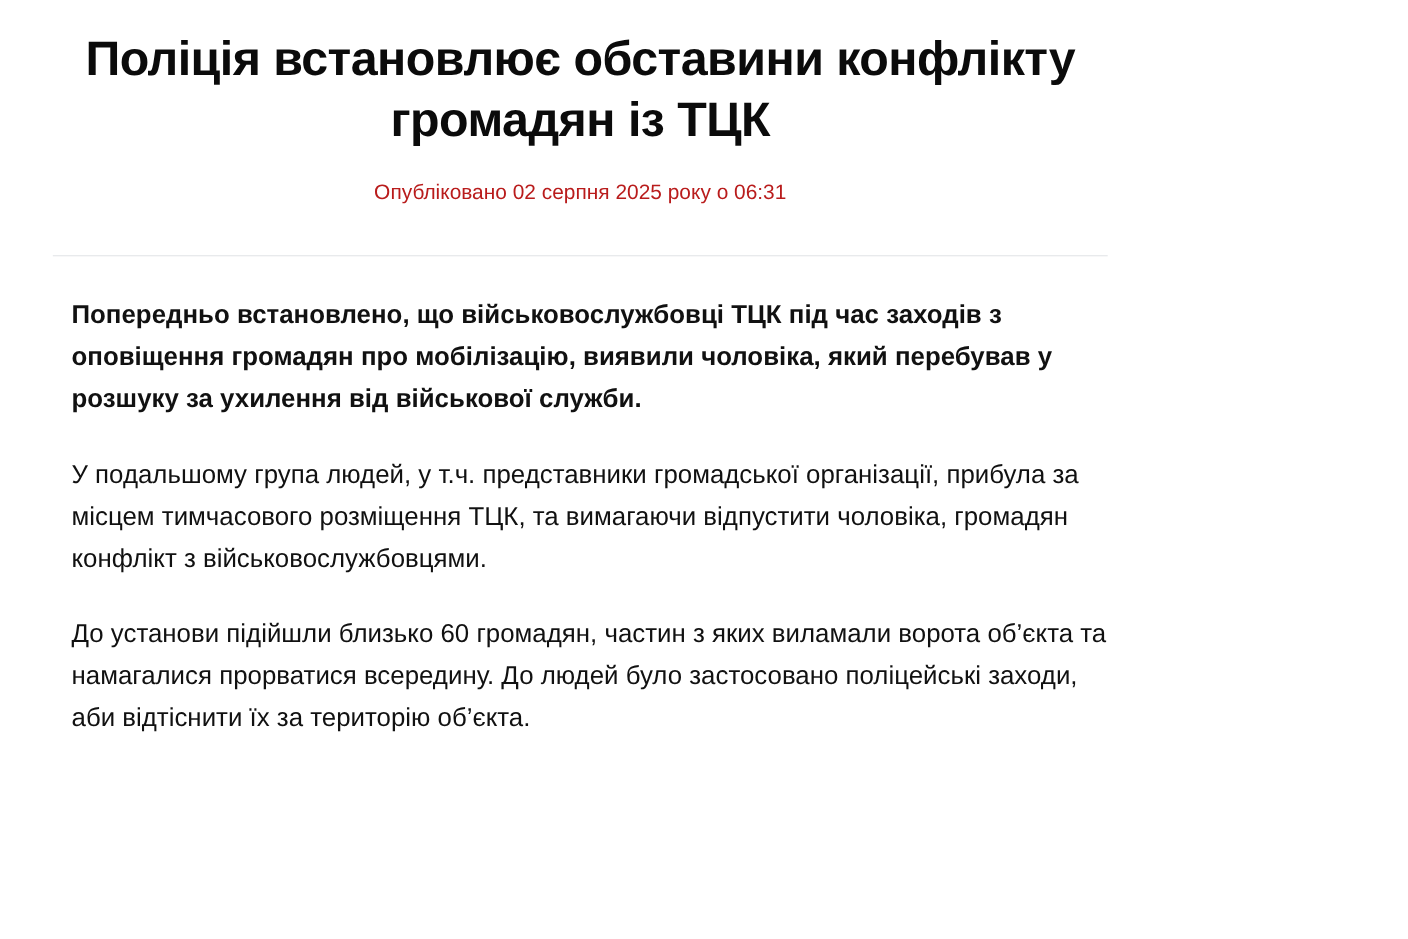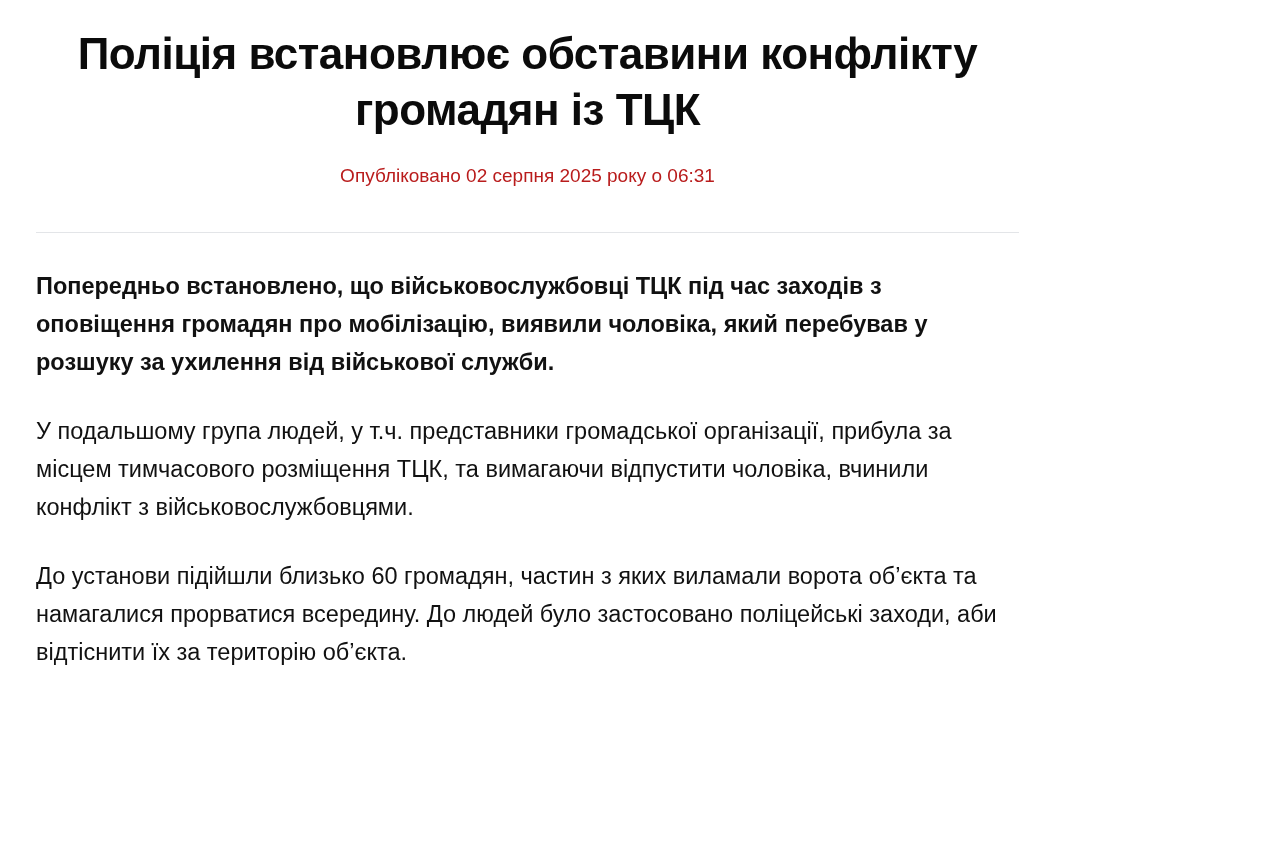--- a/index.html
+++ b/index.html
@@ -12,21 +12,21 @@
     height: 854px;
     overflow: hidden;
     font-family: "Liberation Sans", sans-serif;
     color: #111111;
     -webkit-font-smoothing: antialiased;
   }
   .page {
     box-sizing: border-box;
     width: 1055px;
     min-height: 854px;
-    padding: 0 36px;
+    padding: 0 48px;
   }
   .article-title {
     margin: 0;
     padding-top: 26px;
     font-size: 44px;
     line-height: 1.28;
     font-weight: 700;
     letter-spacing: -0.5px;
     text-align: center;
     color: #0b0b0b;
@@ -39,20 +39,21 @@
     font-weight: 400;
   }
   .divider {
     margin-top: 45px;
     border: 0;
     border-top: 1px solid #e3e5e8;
     width: 100%;
   }
   .body-copy {
     margin-top: 34px;
+    margin-left: 17px;
   }
   .body-copy p {
     margin: 0 0 31px 0;
     font-size: 23.5px;
     line-height: 1.62;
     color: #111111;
   }
   .body-copy p.lead {
     font-weight: 700;
   }
@@ -66,17 +67,17 @@
 <div class="page">
 
   <h1 class="article-title">Поліція встановлює обставини конфлікту громадян із ТЦК</h1>
 
   <div class="meta">Опубліковано 02 серпня 2025 року о 06:31</div>
 
   <hr class="divider">
 
   <div class="body-copy">
     <p class="lead">Попередньо встановлено, що військовослужбовці ТЦК під час заходів з оповіщення громадян про мобілізацію, виявили чоловіка, який перебував у розшуку за ухилення від військової служби.</p>
-    <p>У подальшому група людей, у т.ч. представники громадської організації, прибула за місцем тимчасового розміщення ТЦК, та вимагаючи відпустити чоловіка, вчинили конфлікт з військовослужбовцями.</p>
+    <p>У подальшому група людей, у т.ч. представники громадської організації, прибула за місцем тимчасового розміщення ТЦК, та вимагаючи відпустити чоловіка, громадян конфлікт з військовослужбовцями.</p>
     <p>До установи підійшли близько 60 громадян, частин з яких виламали ворота об’єкта та намагалися прорватися всередину. До людей було застосовано поліцейські заходи, аби відтіснити їх за територію об’єкта.</p>
   </div>
 
 </div>
 
 </body></html>

